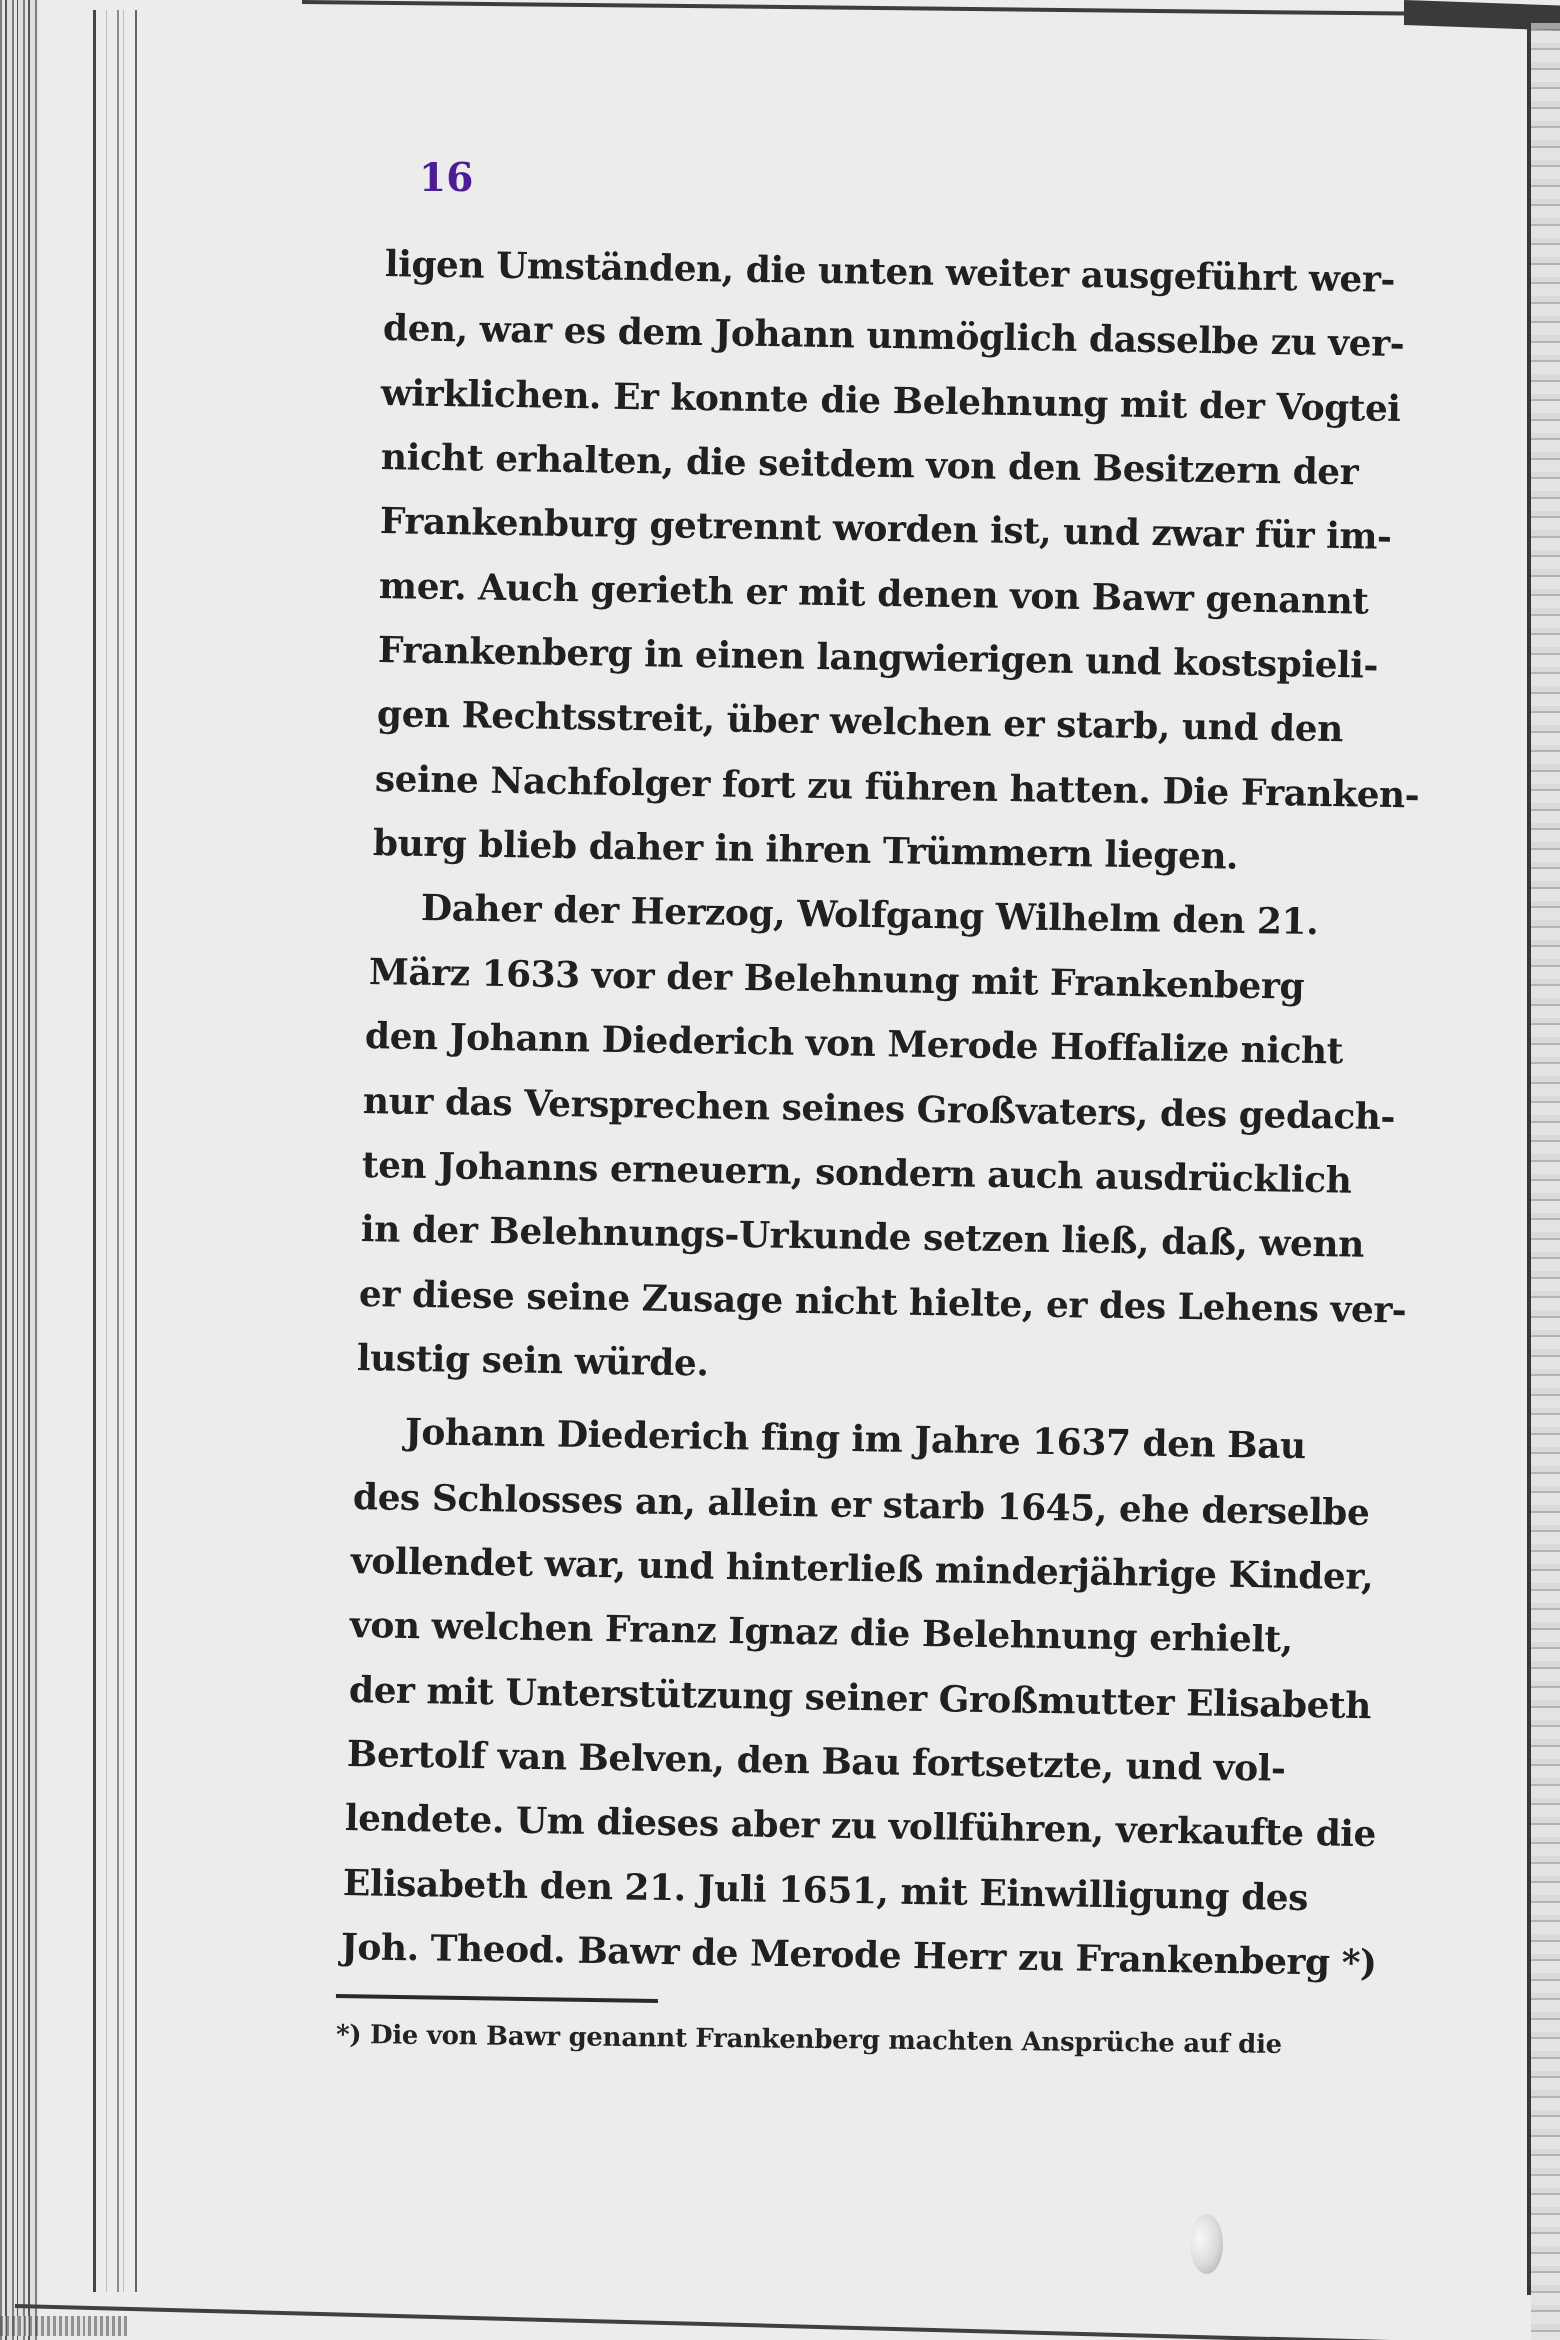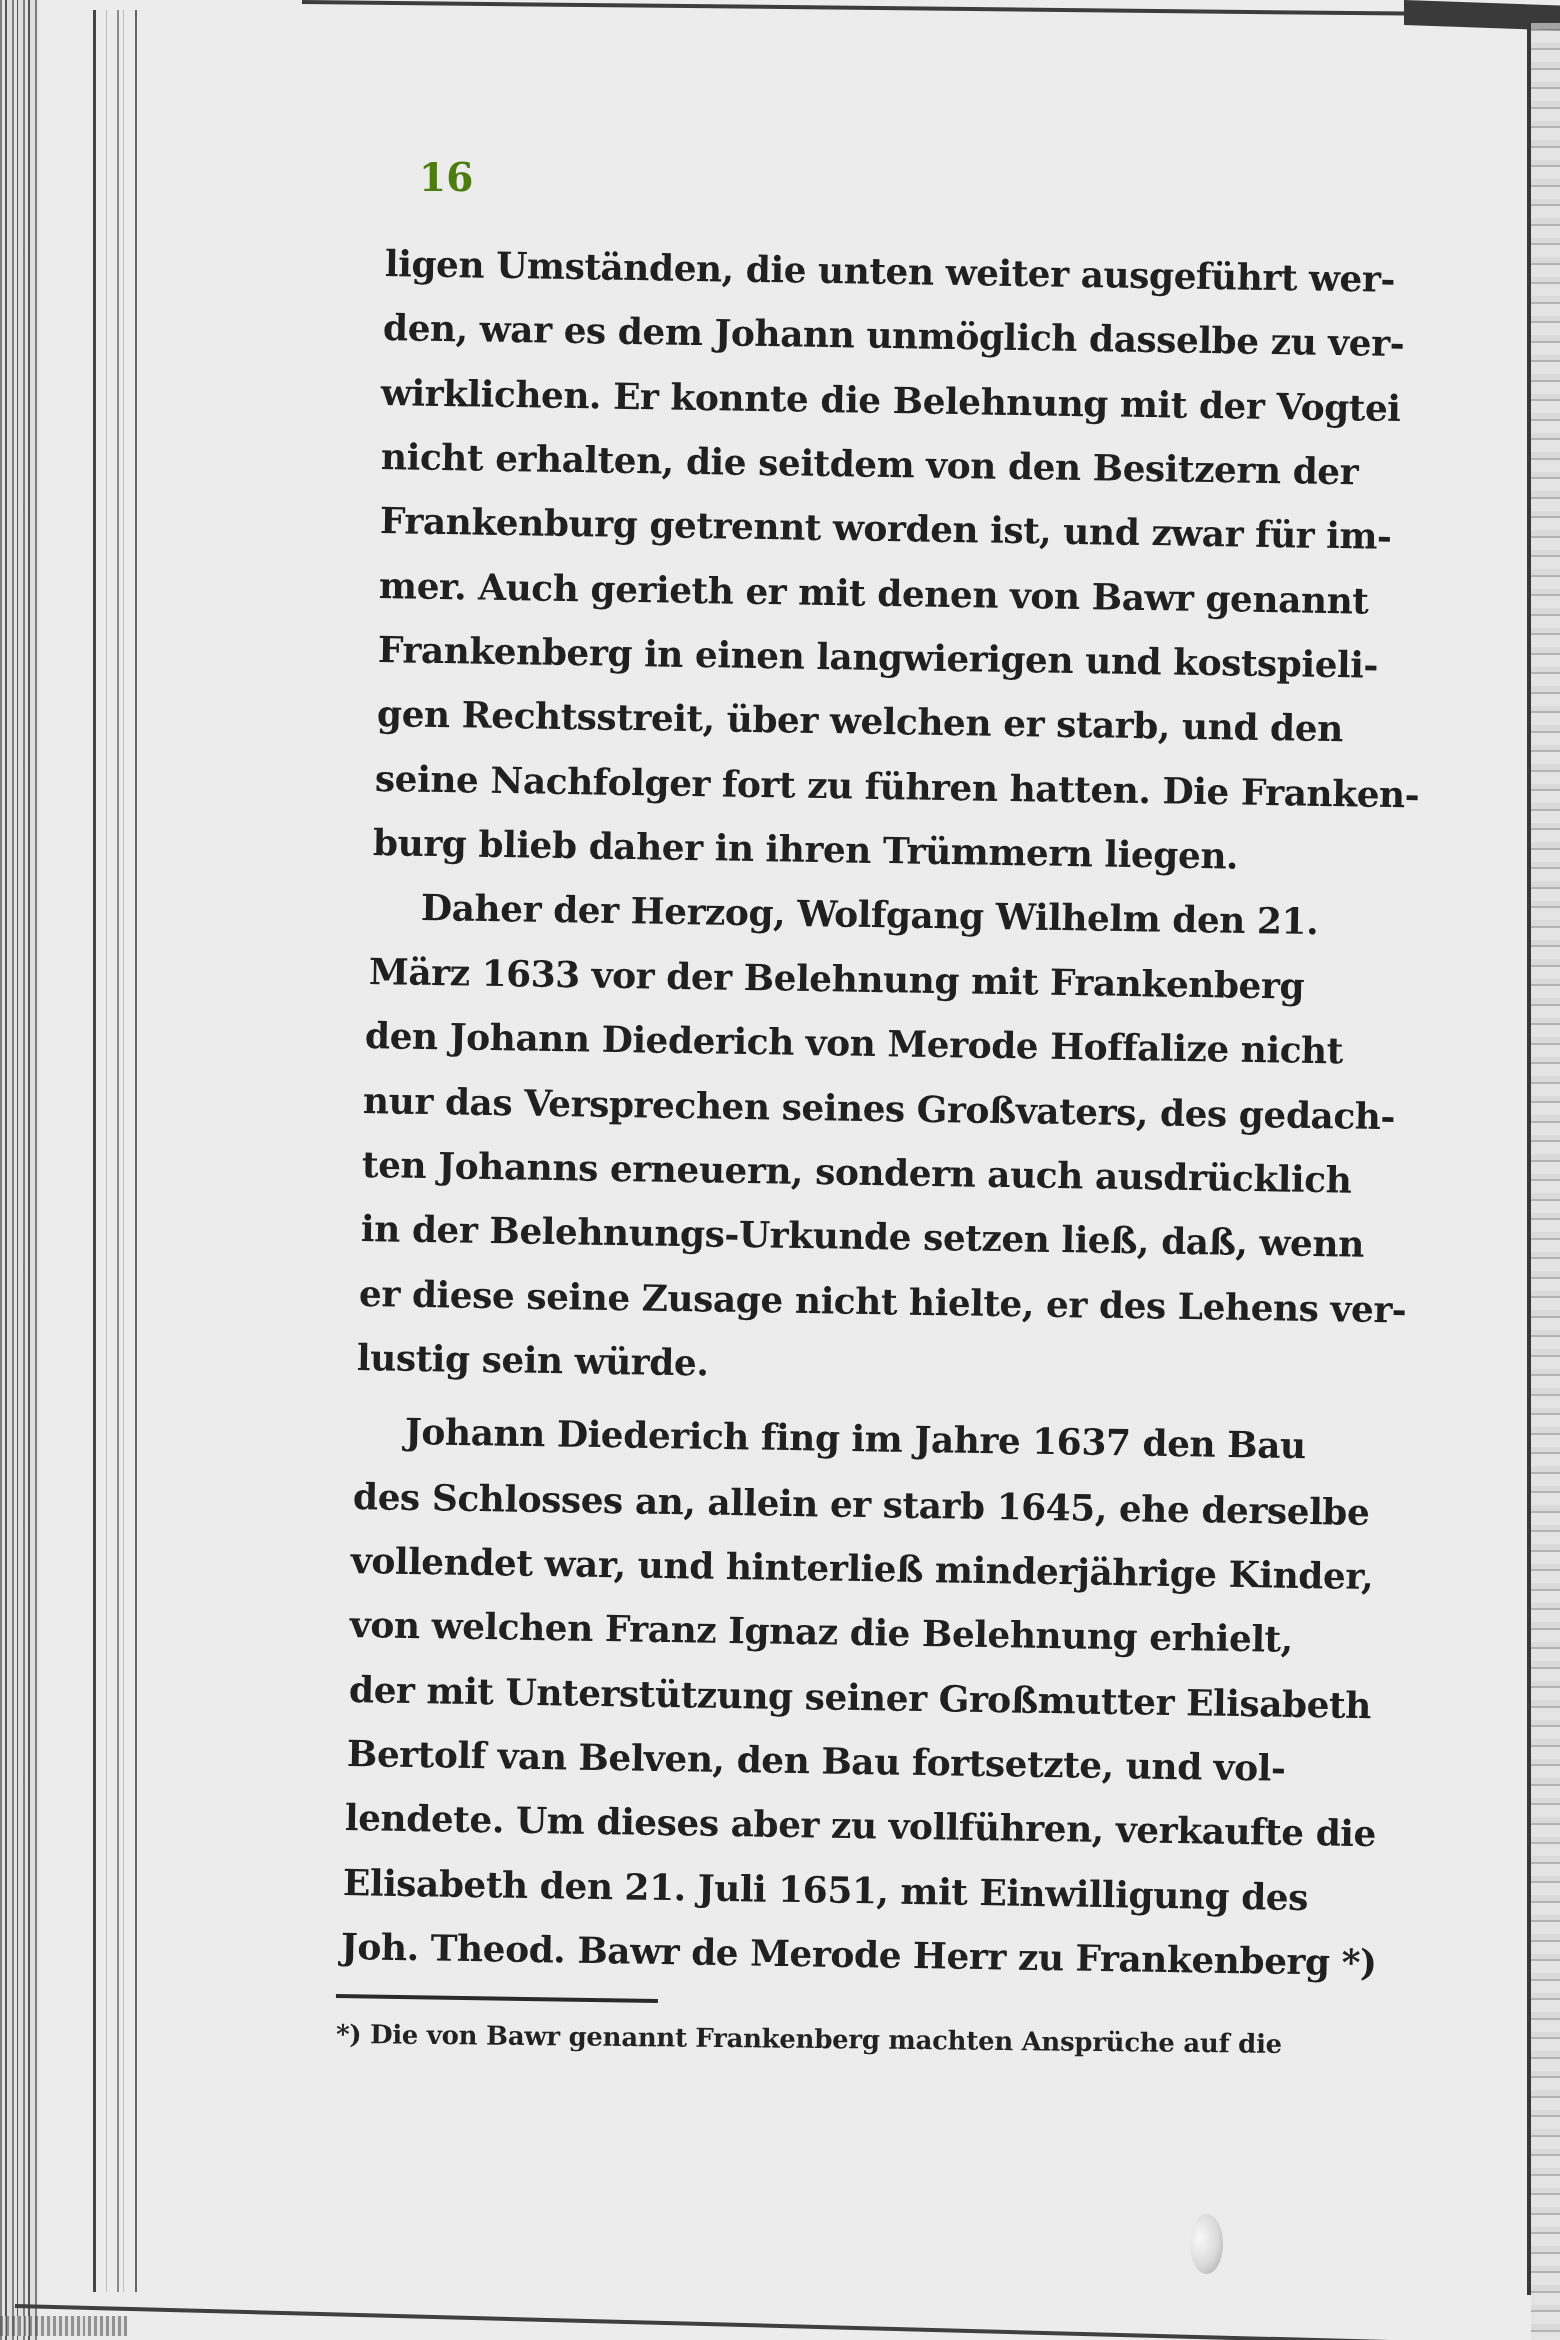--- a/index.html
+++ b/index.html
@@ -47,21 +47,21 @@
     background:repeating-linear-gradient(90deg,#555 0,#555 2.9px,#ddd 2.9px,#ddd 5.9px);
     opacity:.6;
   }
   .smudge {
     position:absolute; left:1190px; top:2214px; width:33px; height:60px; border-radius:50%;
     background:radial-gradient(ellipse at 30% 40%, #fafafa 0%, #d8d8d8 55%, #9a9a9a 100%);
     opacity:.9;
   }
   .page-number {
     position:absolute; left:419px; top:154px;
-    font-family:"DejaVu Serif", serif; font-weight:bold; font-size:39px; color:#4d7c0f;
+    font-family:"DejaVu Serif", serif; font-weight:bold; font-size:39px; color:#4c1d95;
   }
   .text-line {
     position:absolute; white-space:nowrap;
     font-family:"DejaVu Serif", serif; font-weight:bold;
     font-size:36px; letter-spacing:-0.5px; color:#202020;
     transform-origin:left center;
   }
   .footnote-rule {
     position:absolute; left:336px; top:1994px; width:322px; height:3.9px; background:#2a2a2a;
     transform:rotate(0.9deg); transform-origin:left top;

